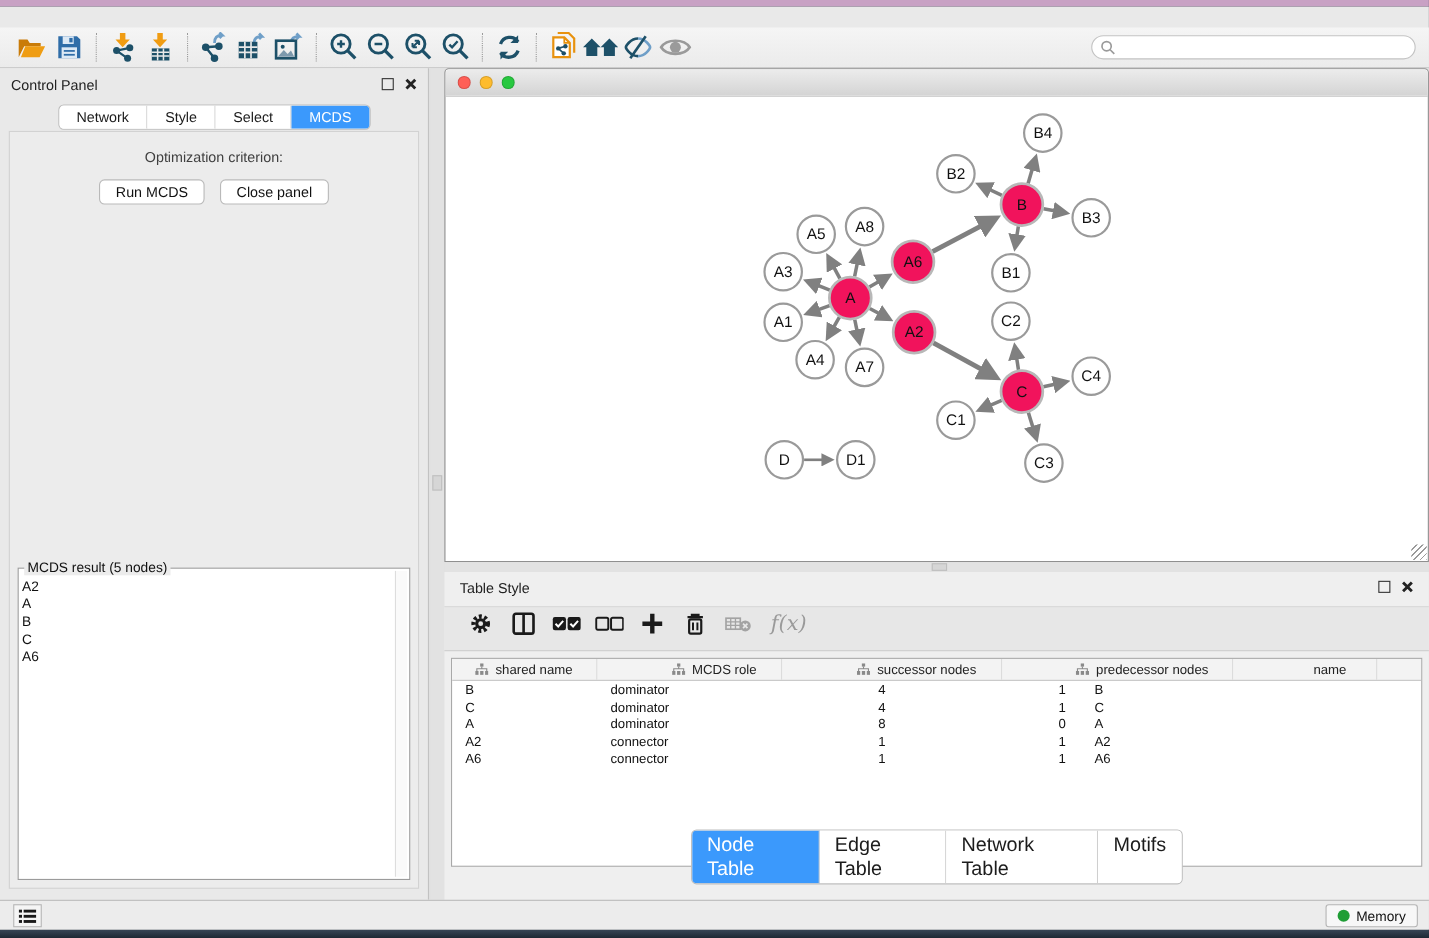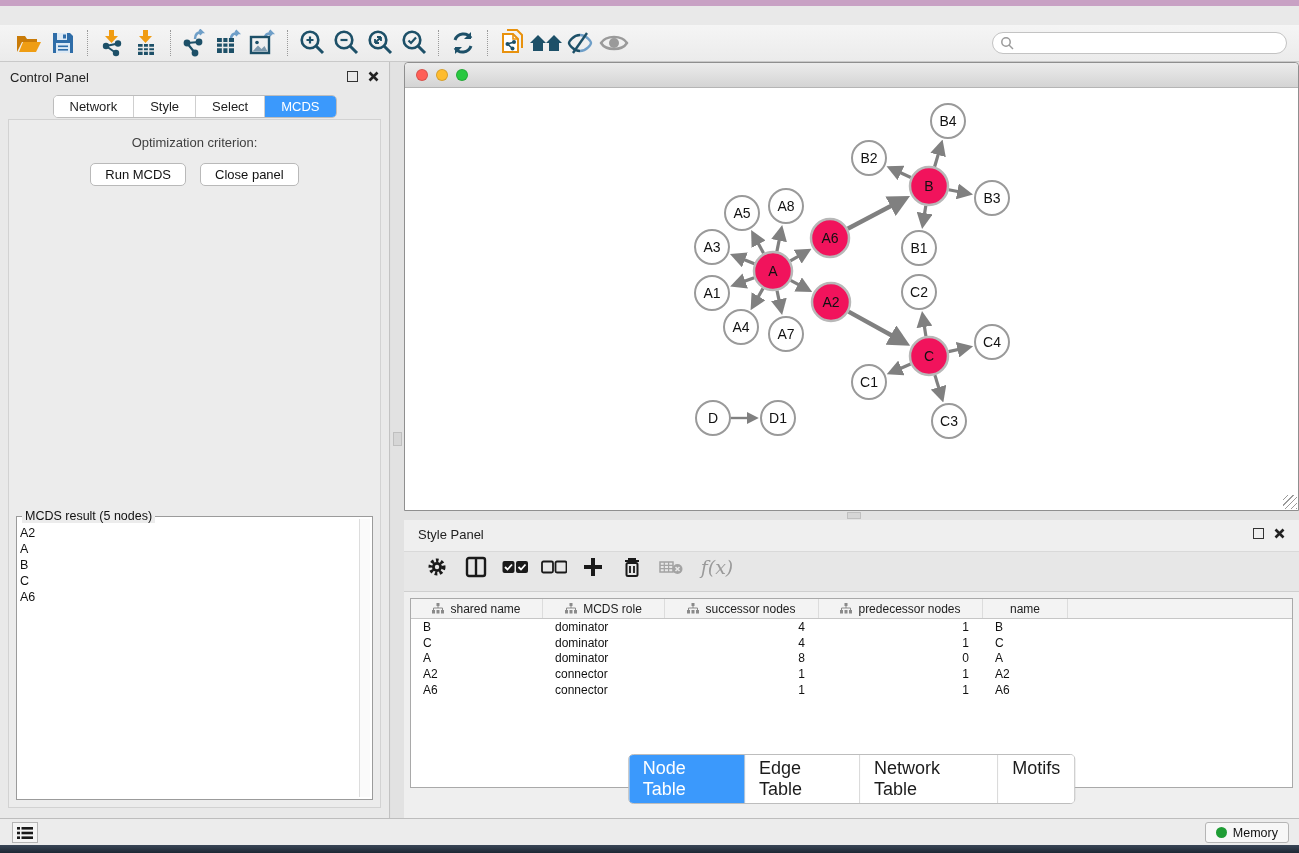--- a/index.html
+++ b/index.html
@@ -94,21 +94,21 @@
   .tp-head { position:absolute; top:7px; left:14px; right:14px; height:18px; font-size:13px; color:#222; }
   .tp-head .panel-icons { position:absolute; right:0; top:1px; display:flex; gap:10px; align-items:center; }
   .tp-toolbar { position:absolute; top:31px; left:0; width:100%; height:41px;
     background:#e7e7e7; border-top:1px solid #d9d9d9; border-bottom:1px solid #cfcfcf;
     display:flex; align-items:flex-start; gap:9px; padding:0 18px; }
   .tp-btn { width:30px; height:30px; display:flex; align-items:center; justify-content:center; }
   .fx-label { font-size:19px; color:#9a9a9a; font-family:"DejaVu Serif", serif; font-style:italic; }
 
   .data-table { position:absolute; top:78px; left:6px; right:6px; height:190px;
     background:#fff; border:1px solid #a9a9a9; overflow:hidden; }
-  .dt-header { display:flex; height:20px; background:#f3f3f3; border-bottom:1px solid #c6c6c6; }
+  .dt-header { display:flex; height:20px; background:#f3f3f3; border-bottom:1px solid #c6c6c6;gap:46px; }
   .dt-hcell { display:flex; align-items:center; justify-content:center; gap:6px;
     font-size:12px; color:#222; border-right:1px solid #dcdcdc; height:100%; }
   .dt-row { display:flex; height:15.8px; font-size:12px; color:#111; }
   .dt-cell { padding-left:12px; display:flex; align-items:center; }
   .dt-cell.num { justify-content:flex-end; padding-right:14px; padding-left:0; }
 
   .tp-tabs { position:absolute; bottom:14px; left:50%; transform:translateX(-50%);
     display:flex; border:1px solid #bdbdbd; border-radius:5px; overflow:hidden; background:#fff; }
   .tp-tab { padding:3px 14px; font-size:18px; color:#1c1c1c; background:#fff;
     border-right:1px solid #cfcfcf; cursor:default; }
@@ -402,21 +402,21 @@
       </svg>
       <div class="resize-corner"></div>
     </div>
 
     <div class="h-strip">
       <div class="grip h-grip"></div>
     </div>
 
     <div class="table-panel">
       <div class="tp-head">
-        <span>Style Panel</span>
+        <span>Table Style</span>
         <span class="panel-icons">
           <span class="float-box"></span>
           <span class="close-x">
             <svg width="11" height="11" viewBox="0 0 11 11">
                 <path d="M1.5 1.5 L9.5 9.5 M9.5 1.5 L1.5 9.5" stroke="#222" stroke-width="2.6"></path>
               </svg>
           </span>
         </span>
       </div>
       <div class="tp-toolbar">

